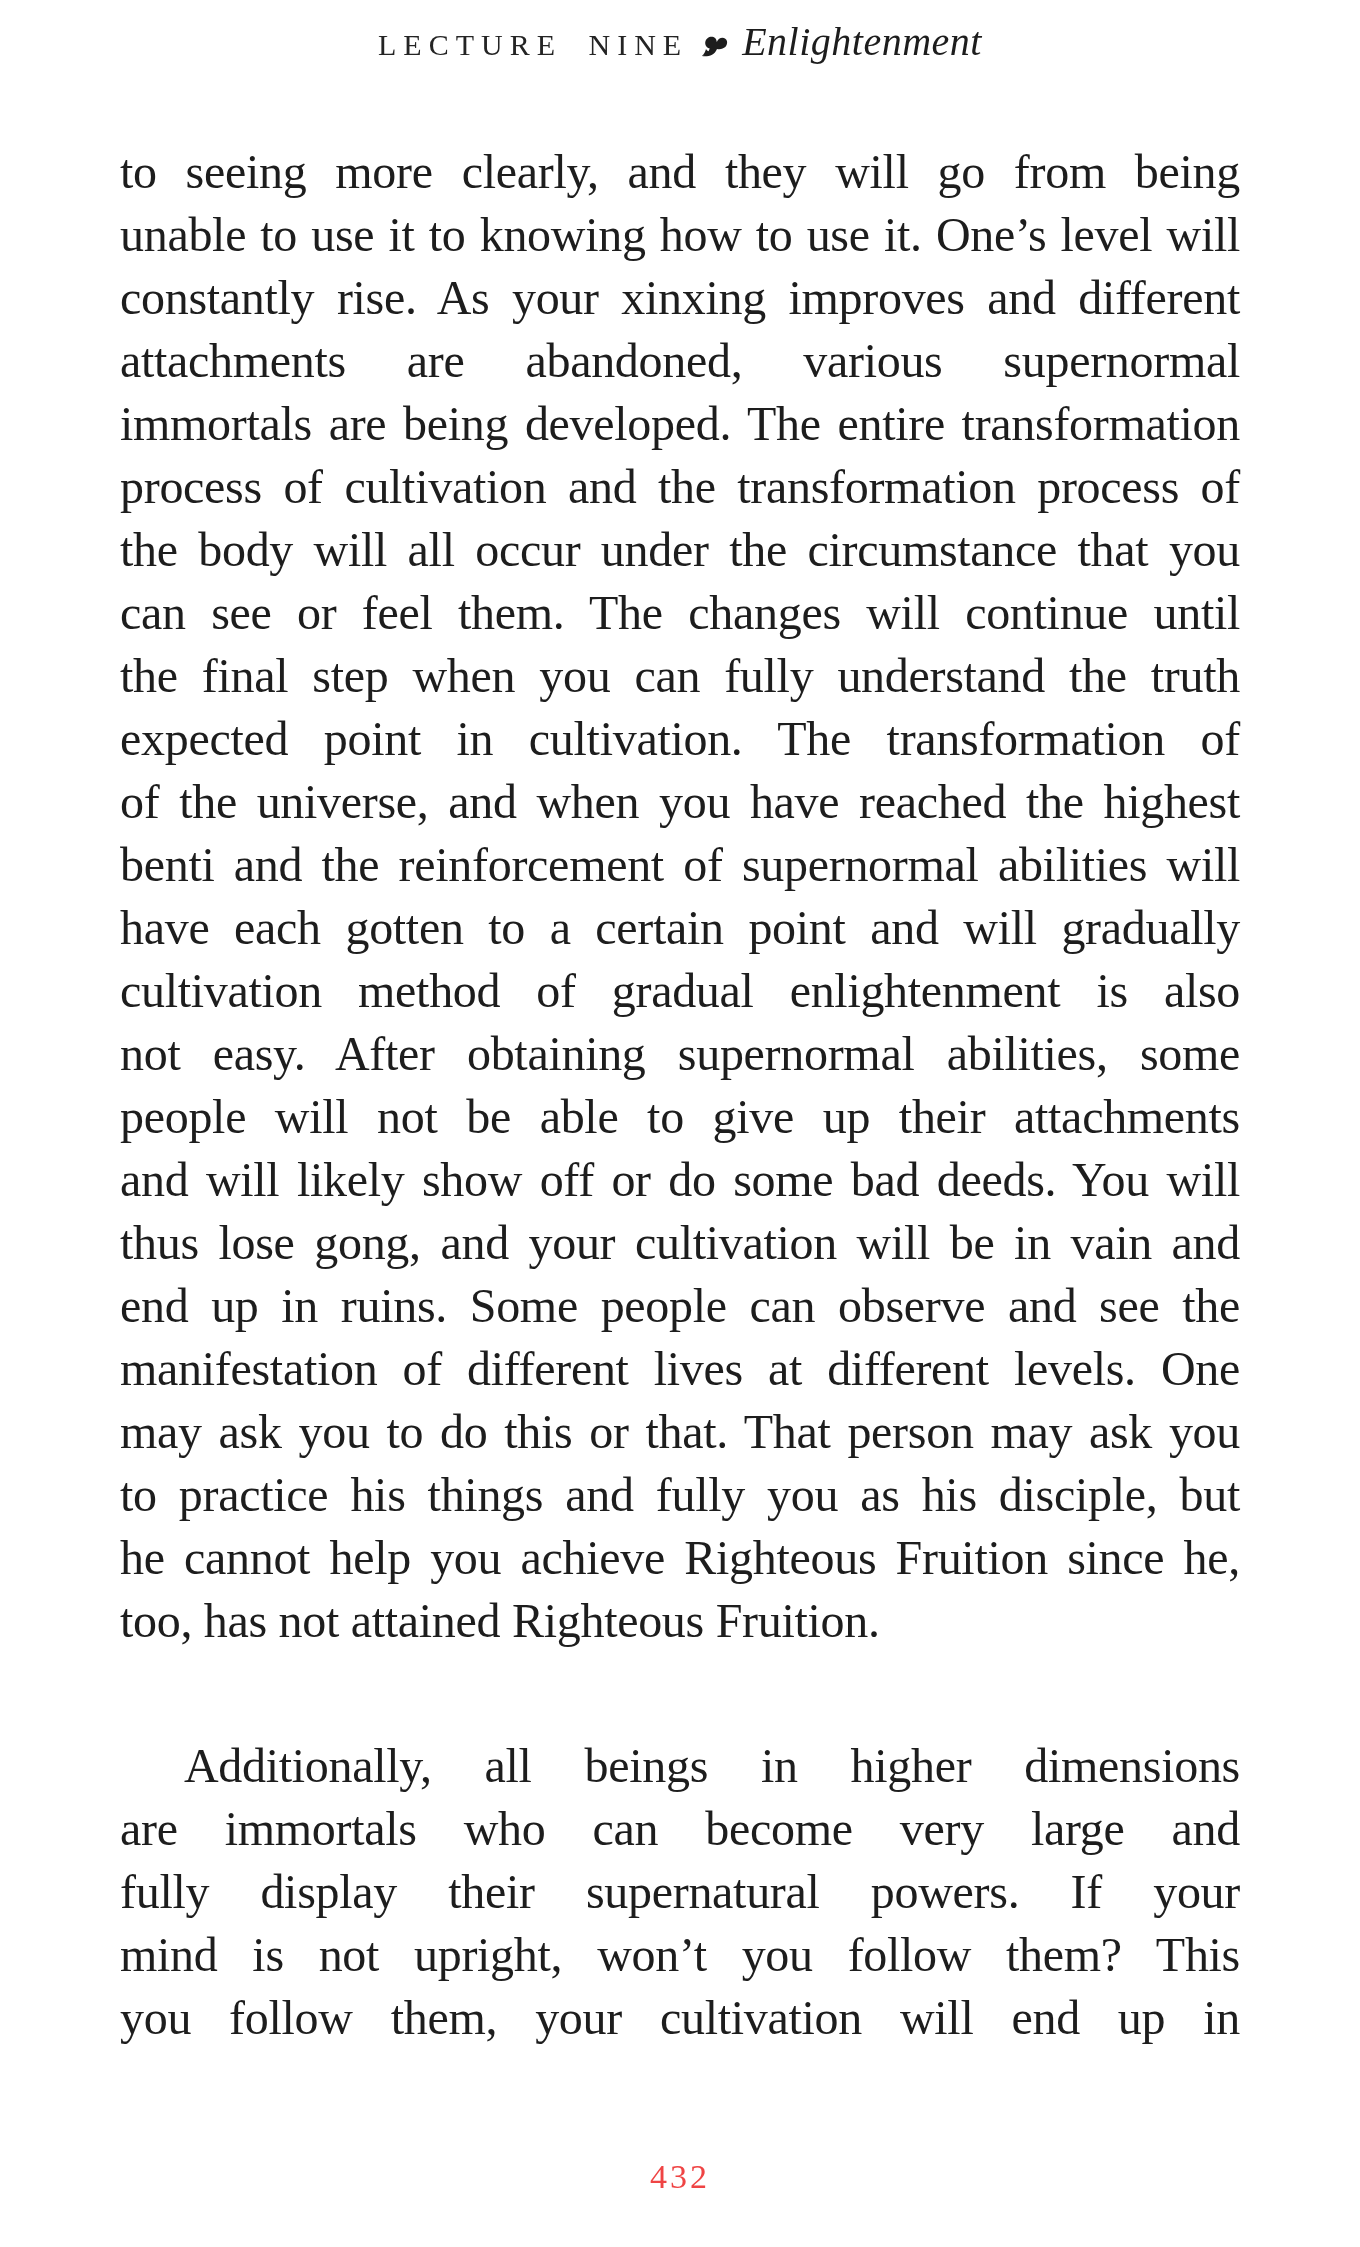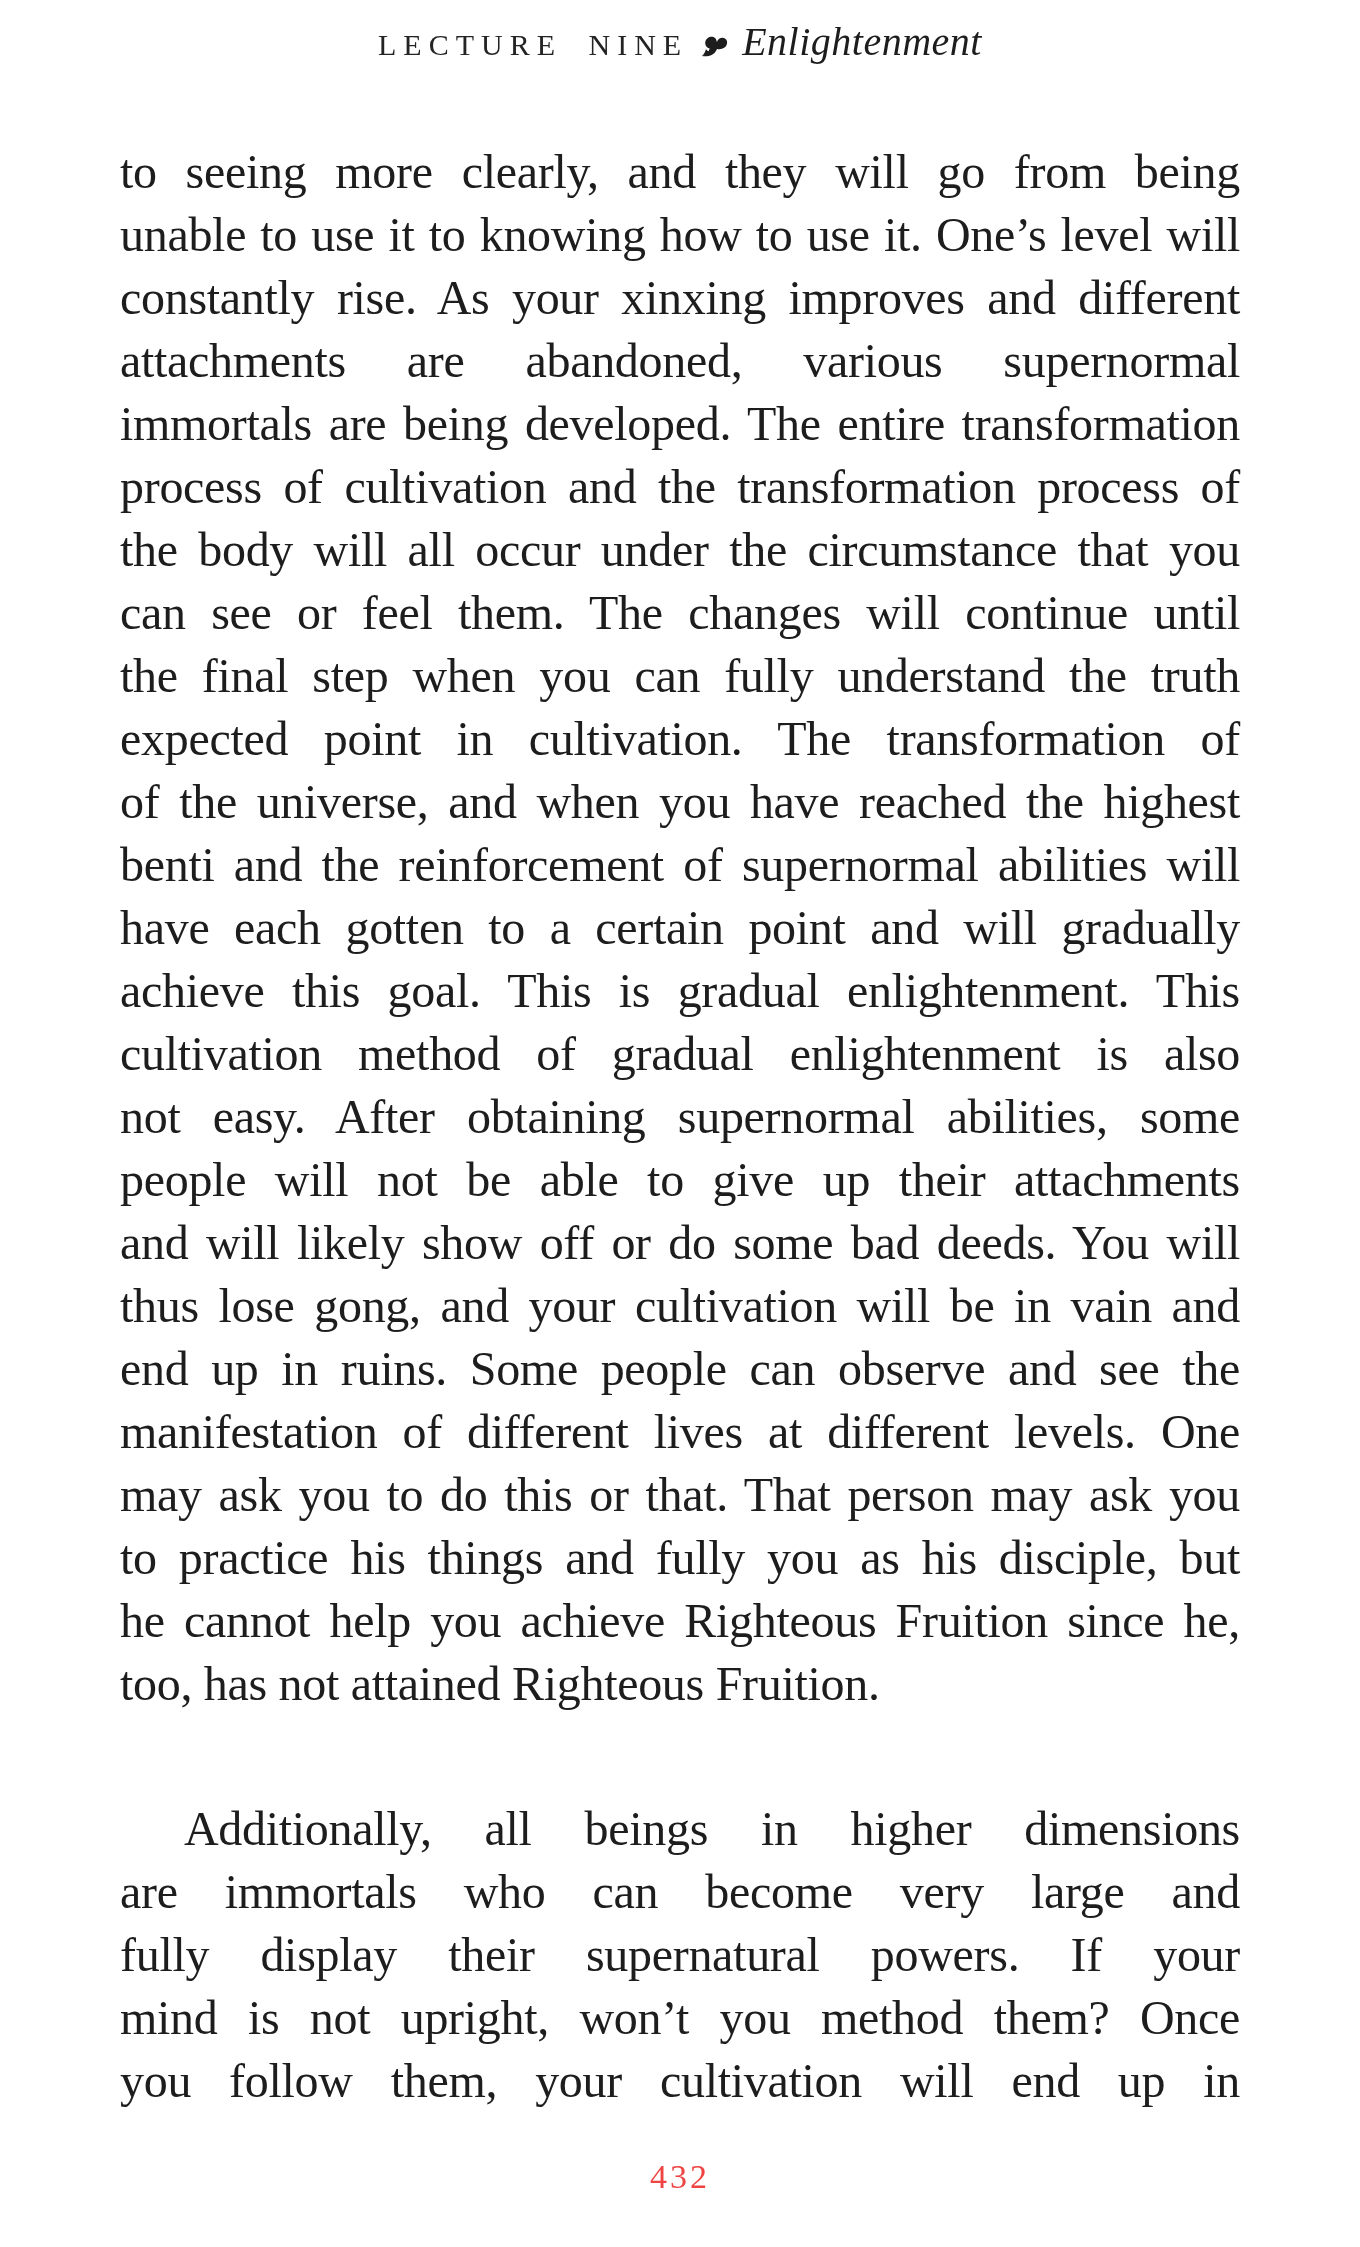--- a/index.html
+++ b/index.html
@@ -90,38 +90,37 @@
         <div class="line">attachments are abandoned, various supernormal</div>
         <div class="line">immortals are being developed. The entire transformation</div>
         <div class="line">process of cultivation and the transformation process of</div>
         <div class="line">the body will all occur under the circumstance that you</div>
         <div class="line">can see or feel them. The changes will continue until</div>
         <div class="line">the final step when you can fully understand the truth</div>
         <div class="line">expected point in cultivation. The transformation of</div>
         <div class="line">of the universe, and when you have reached the highest</div>
         <div class="line">benti and the reinforcement of supernormal abilities will</div>
         <div class="line">have each gotten to a certain point and will gradually</div>
-        <div class="line">achieve this goal. This is gradual enlightenment. This</div>
         <div class="line">cultivation method of gradual enlightenment is also</div>
         <div class="line">not easy. After obtaining supernormal abilities, some</div>
         <div class="line">people will not be able to give up their attachments</div>
         <div class="line">and will likely show off or do some bad deeds. You will</div>
         <div class="line">thus lose gong, and your cultivation will be in vain and</div>
         <div class="line">end up in ruins. Some people can observe and see the</div>
         <div class="line">manifestation of different lives at different levels. One</div>
         <div class="line">may ask you to do this or that. That person may ask you</div>
         <div class="line">to practice his things and fully you as his disciple, but</div>
         <div class="line">he cannot help you achieve Righteous Fruition since he,</div>
         <div class="line left-last">too, has not attained Righteous Fruition.</div>
       </div>
       <div class="para">
         <div class="line indent">Additionally, all beings in higher dimensions</div>
         <div class="line">are immortals who can become very large and</div>
         <div class="line">fully display their supernatural powers. If your</div>
-        <div class="line">mind is not upright, won’t you method them? Once</div>
+        <div class="line">mind is not upright, won’t you follow them? This</div>
         <div class="line">you follow them, your cultivation will end up in</div>
       </div>
     </main>
 
   <footer class="page-footer">
     <span>432</span>
   </footer>
 
 </div>
 

